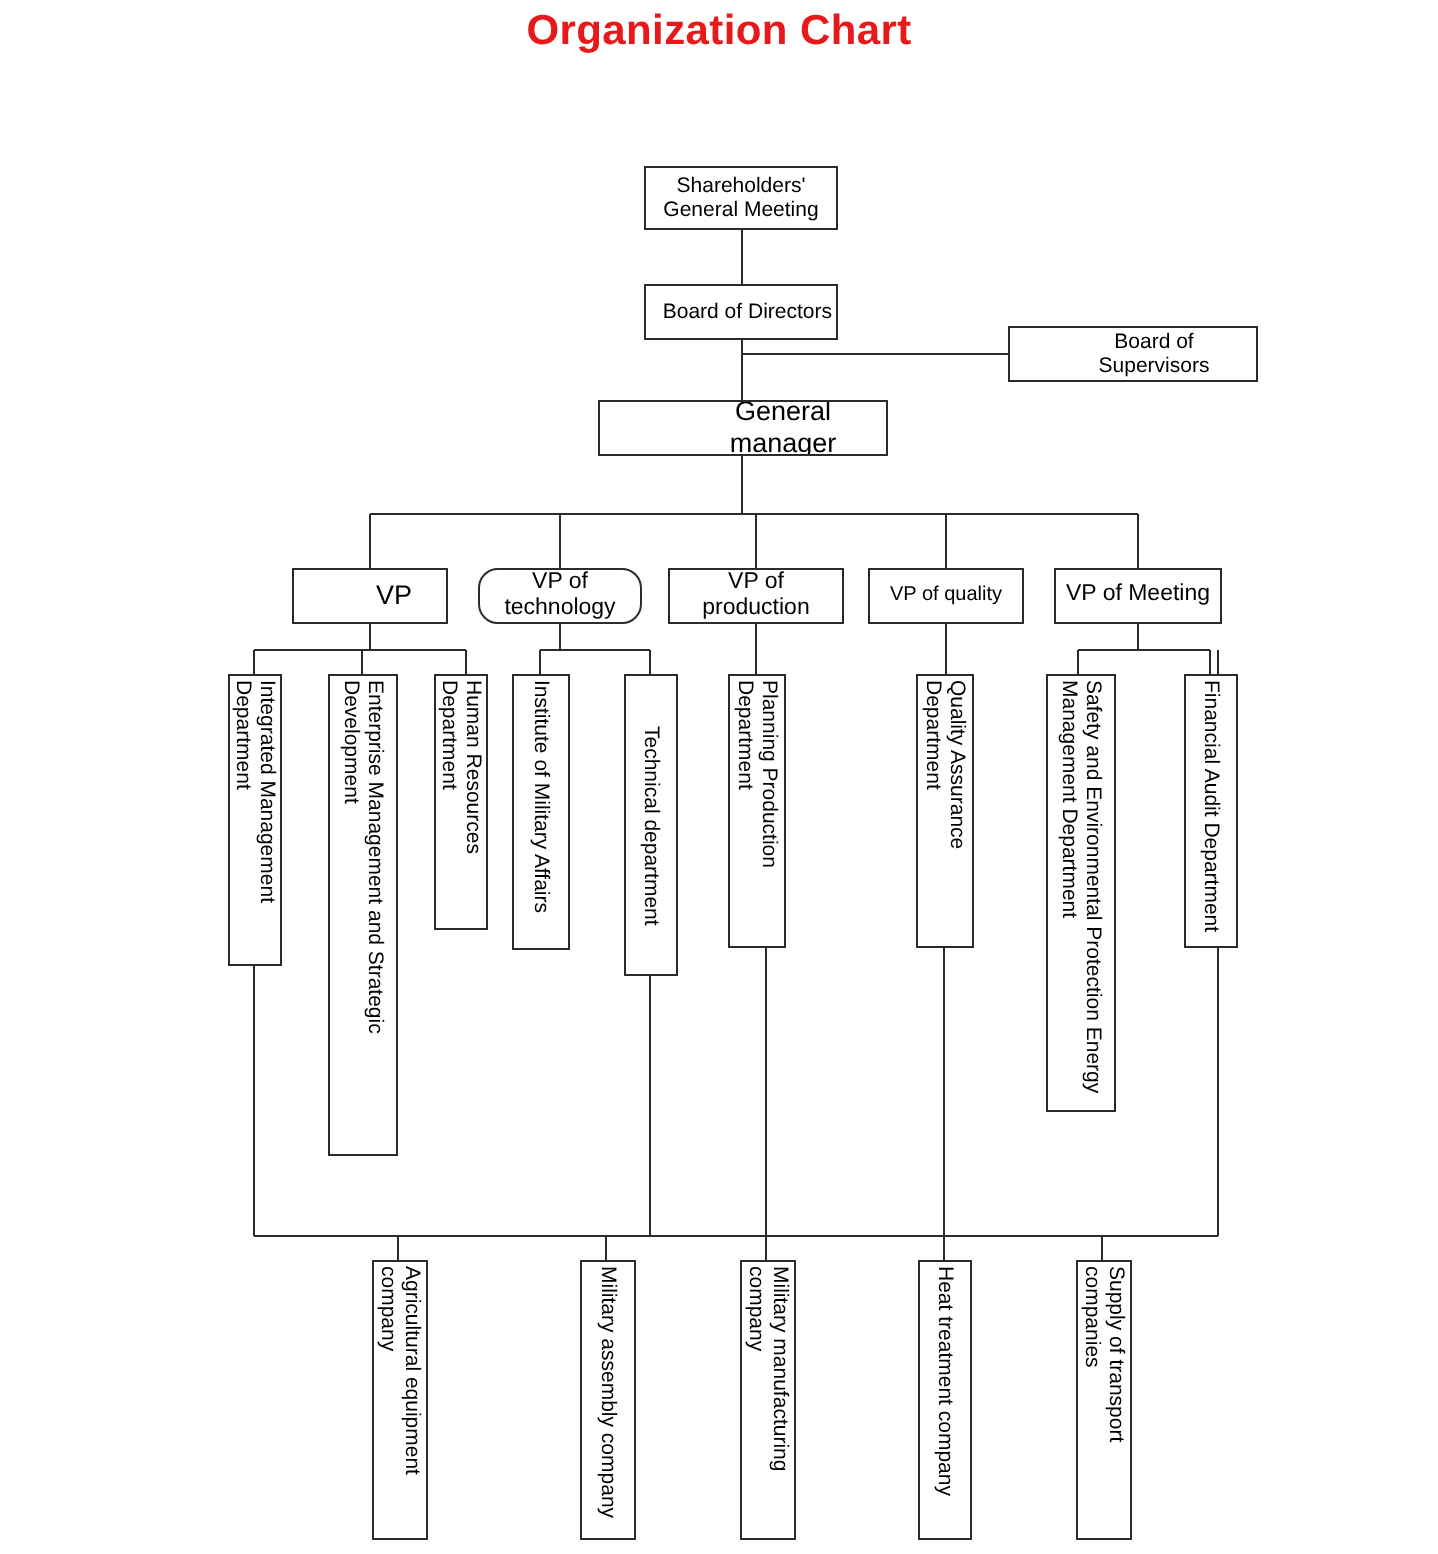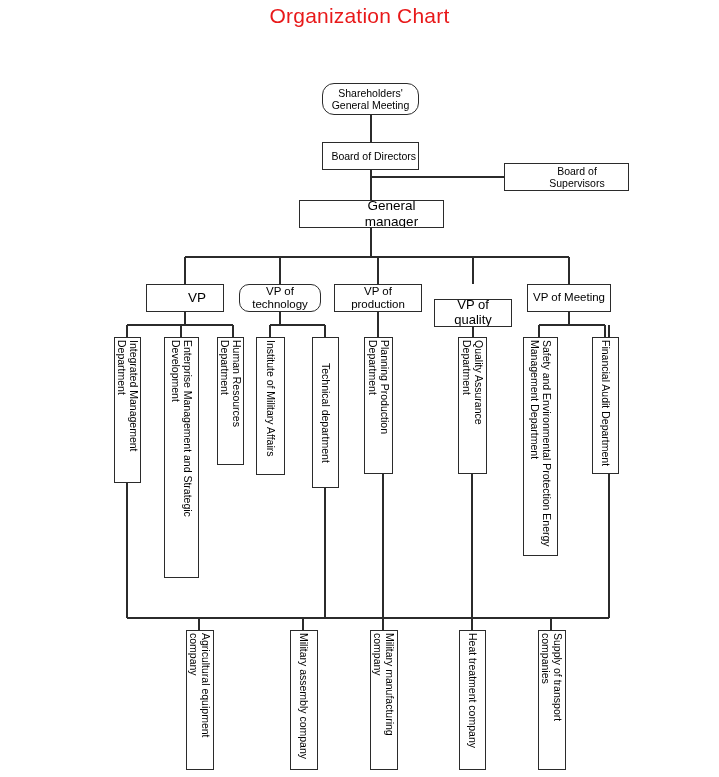--- a/index.html
+++ b/index.html
@@ -21,21 +21,21 @@
     height: 777px;
   }
   #title {
     position: absolute;
     left: 0;
     top: 4px;
     width: 719px;
     text-align: center;
     color: #e8191a;
     font-size: 21px;
-    font-weight: normal;
+    font-weight: bold;
     font-family: "Liberation Sans", sans-serif;
     letter-spacing: 0.2px;
   }
   svg.lines {
     position: absolute;
     left: 0; top: 0;
     width: 719px;
     height: 777px;
     pointer-events: none;
   }
@@ -125,21 +125,21 @@
       <line x1="383" y1="618" x2="383" y2="630"></line>
       <line x1="472" y1="618" x2="472" y2="630"></line>
       <line x1="551" y1="618" x2="551" y2="630"></line>
 
       <line x1="325" y1="488" x2="325" y2="618"></line>
       <line x1="383" y1="474" x2="383" y2="618"></line>
       <line x1="472" y1="474" x2="472" y2="618"></line>
     </g>
   </svg>
 
-  <div class="node h" style="left:322px; top:83px; width:97px; height:32px;border-radius:12px;">
+  <div class="node h" style="left:322px; top:83px; width:97px; height:32px;">
     <span>Shareholders' General Meeting</span>
   </div>
 
   <div class="node h" style="left:322px; top:142px; width:97px; height:28px;justify-content:flex-end;">
     <span>Board of Directors</span>
   </div>
 
   <div class="node h" style="left:504px; top:163px; width:125px; height:28px;padding-left:23px;">
     <span>Board of Supervisors</span>
   </div>
@@ -150,21 +150,21 @@
 
   <div class="node big" style="left:146px; top:284px; width:78px; height:28px;padding-left:24px;">
     <span>VP</span>
   </div>
   <div class="node h" style="left:239px; top:284px; width:82px; height:28px; font-size:11.5px;border-radius:10px;">
     <span>VP  of technology</span>
   </div>
   <div class="node h" style="left:334px; top:284px; width:88px; height:28px; font-size:11.5px;">
     <span>VP  of production</span>
   </div>
-  <div class="node h" style="left:434px; top:284px; width:78px; height:28px; font-size:13px;margin-top:15px;">
+  <div class="node h" style="left:434px; top:284px; width:78px; height:28px; font-size:10px;">
     <span>VP  of quality</span>
   </div>
   <div class="node h" style="left:527px; top:284px; width:84px; height:28px; font-size:11.5px;">
     <span>VP  of Meeting</span>
   </div>
 
   <div class="node vert" style="left:114px; top:337px; width:27px; height:146px;">
     <span>Integrated Management Department</span>
   </div>
   <div class="node vert" style="left:164px; top:337px; width:35px; height:241px;">

